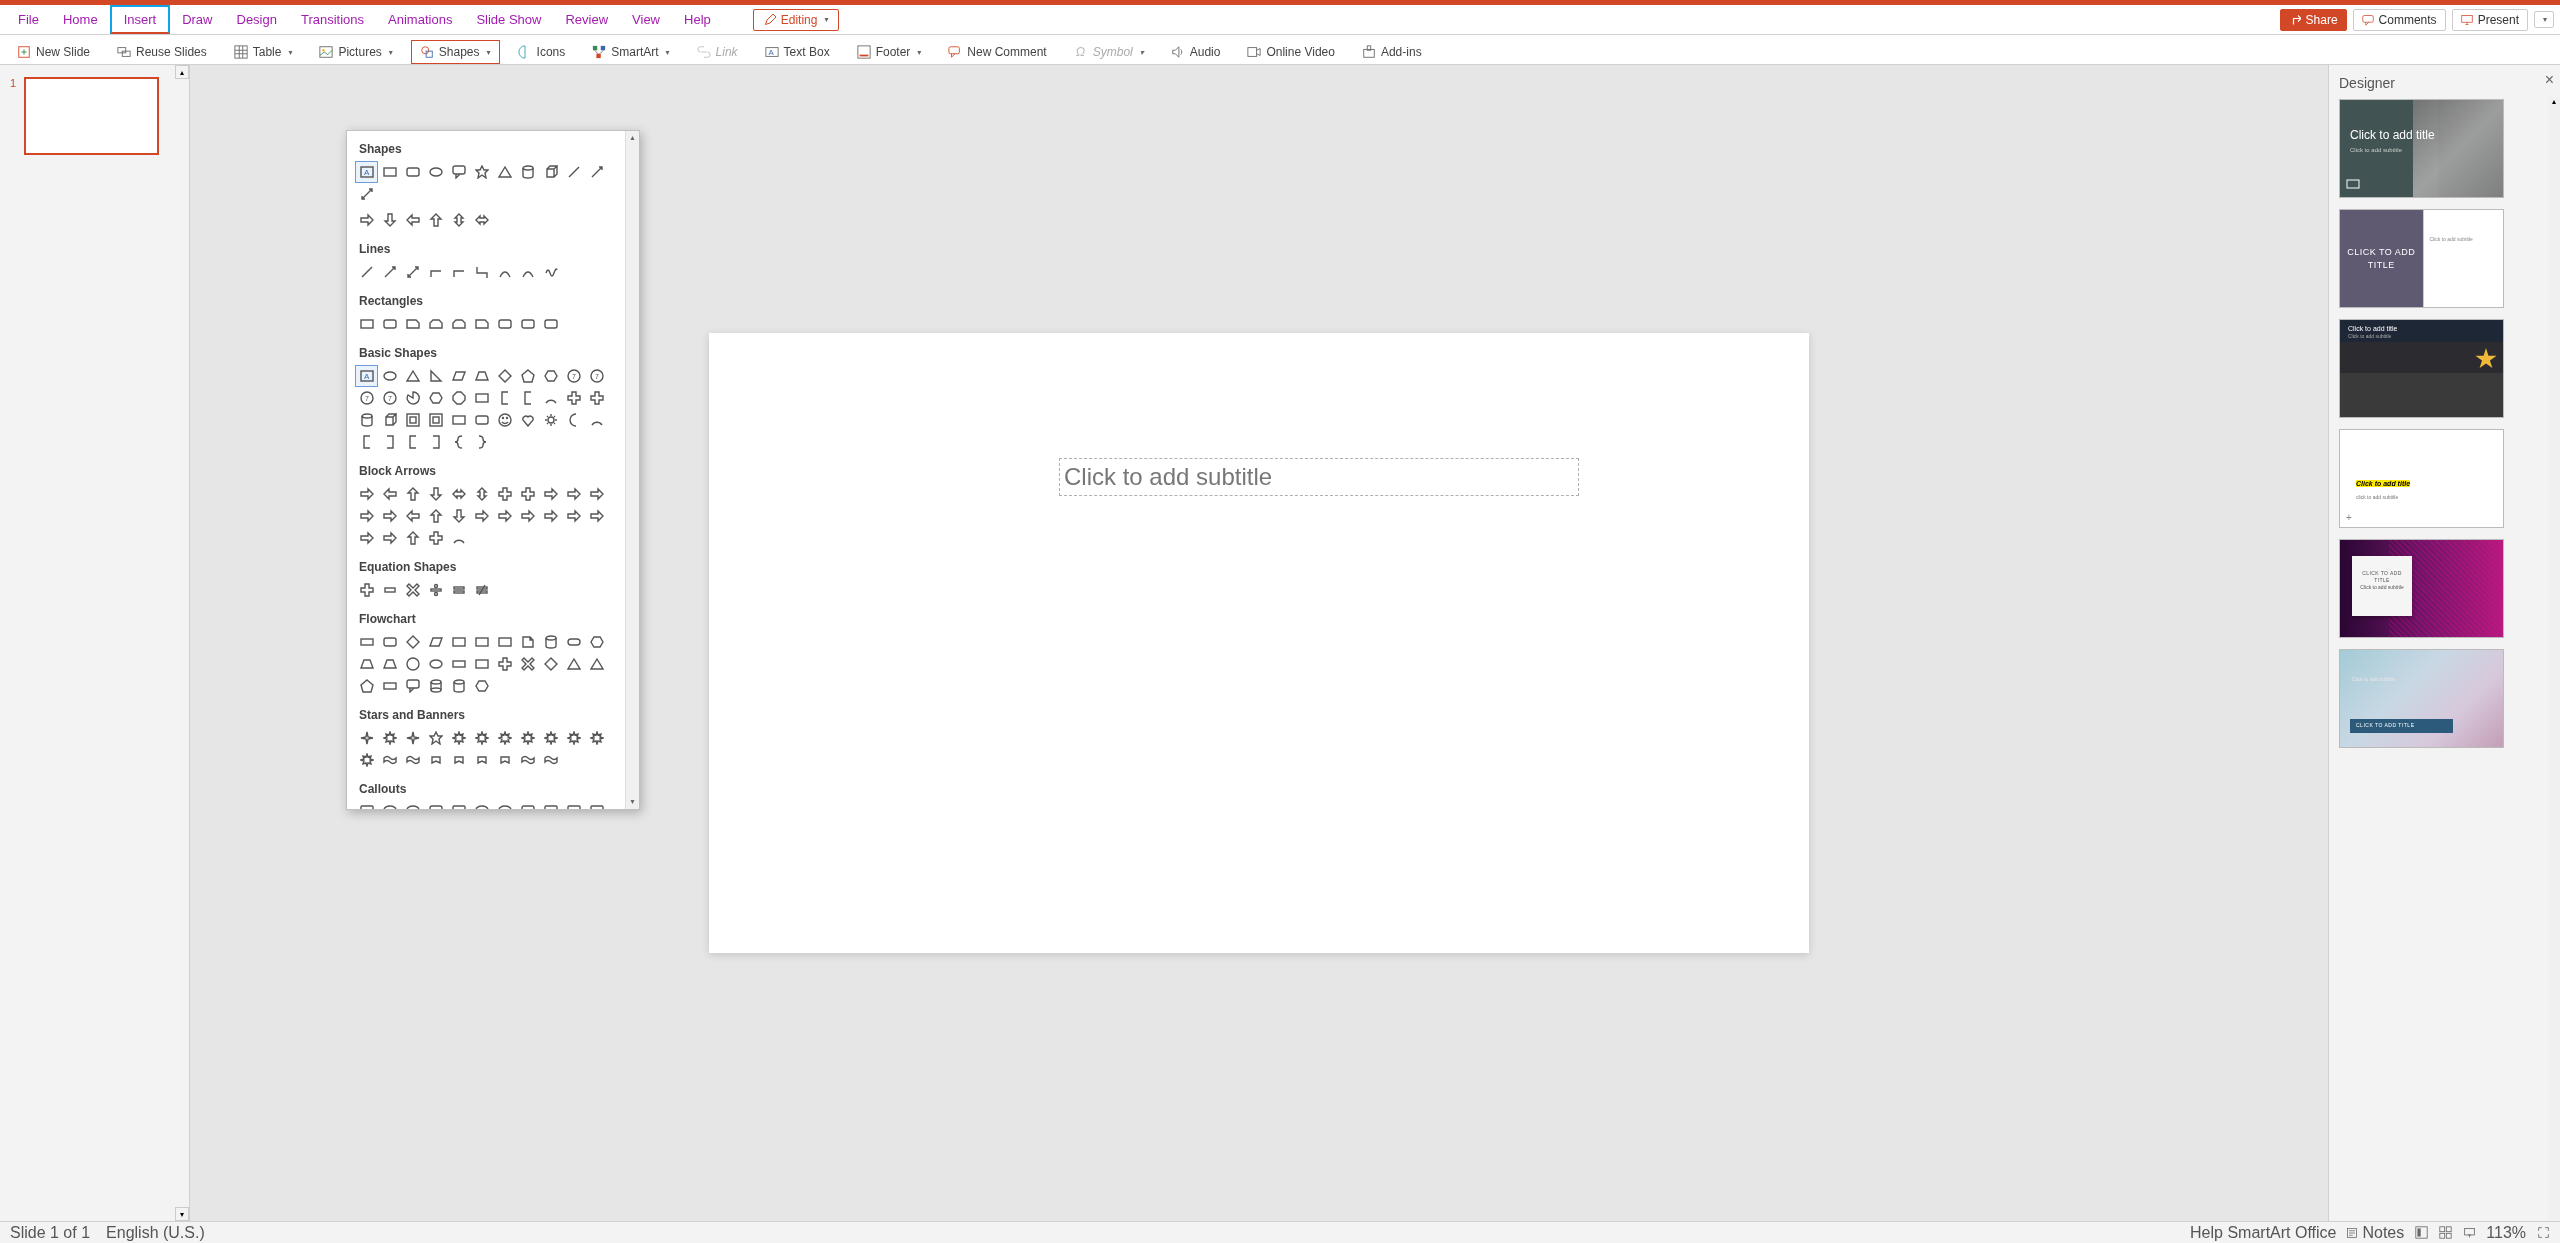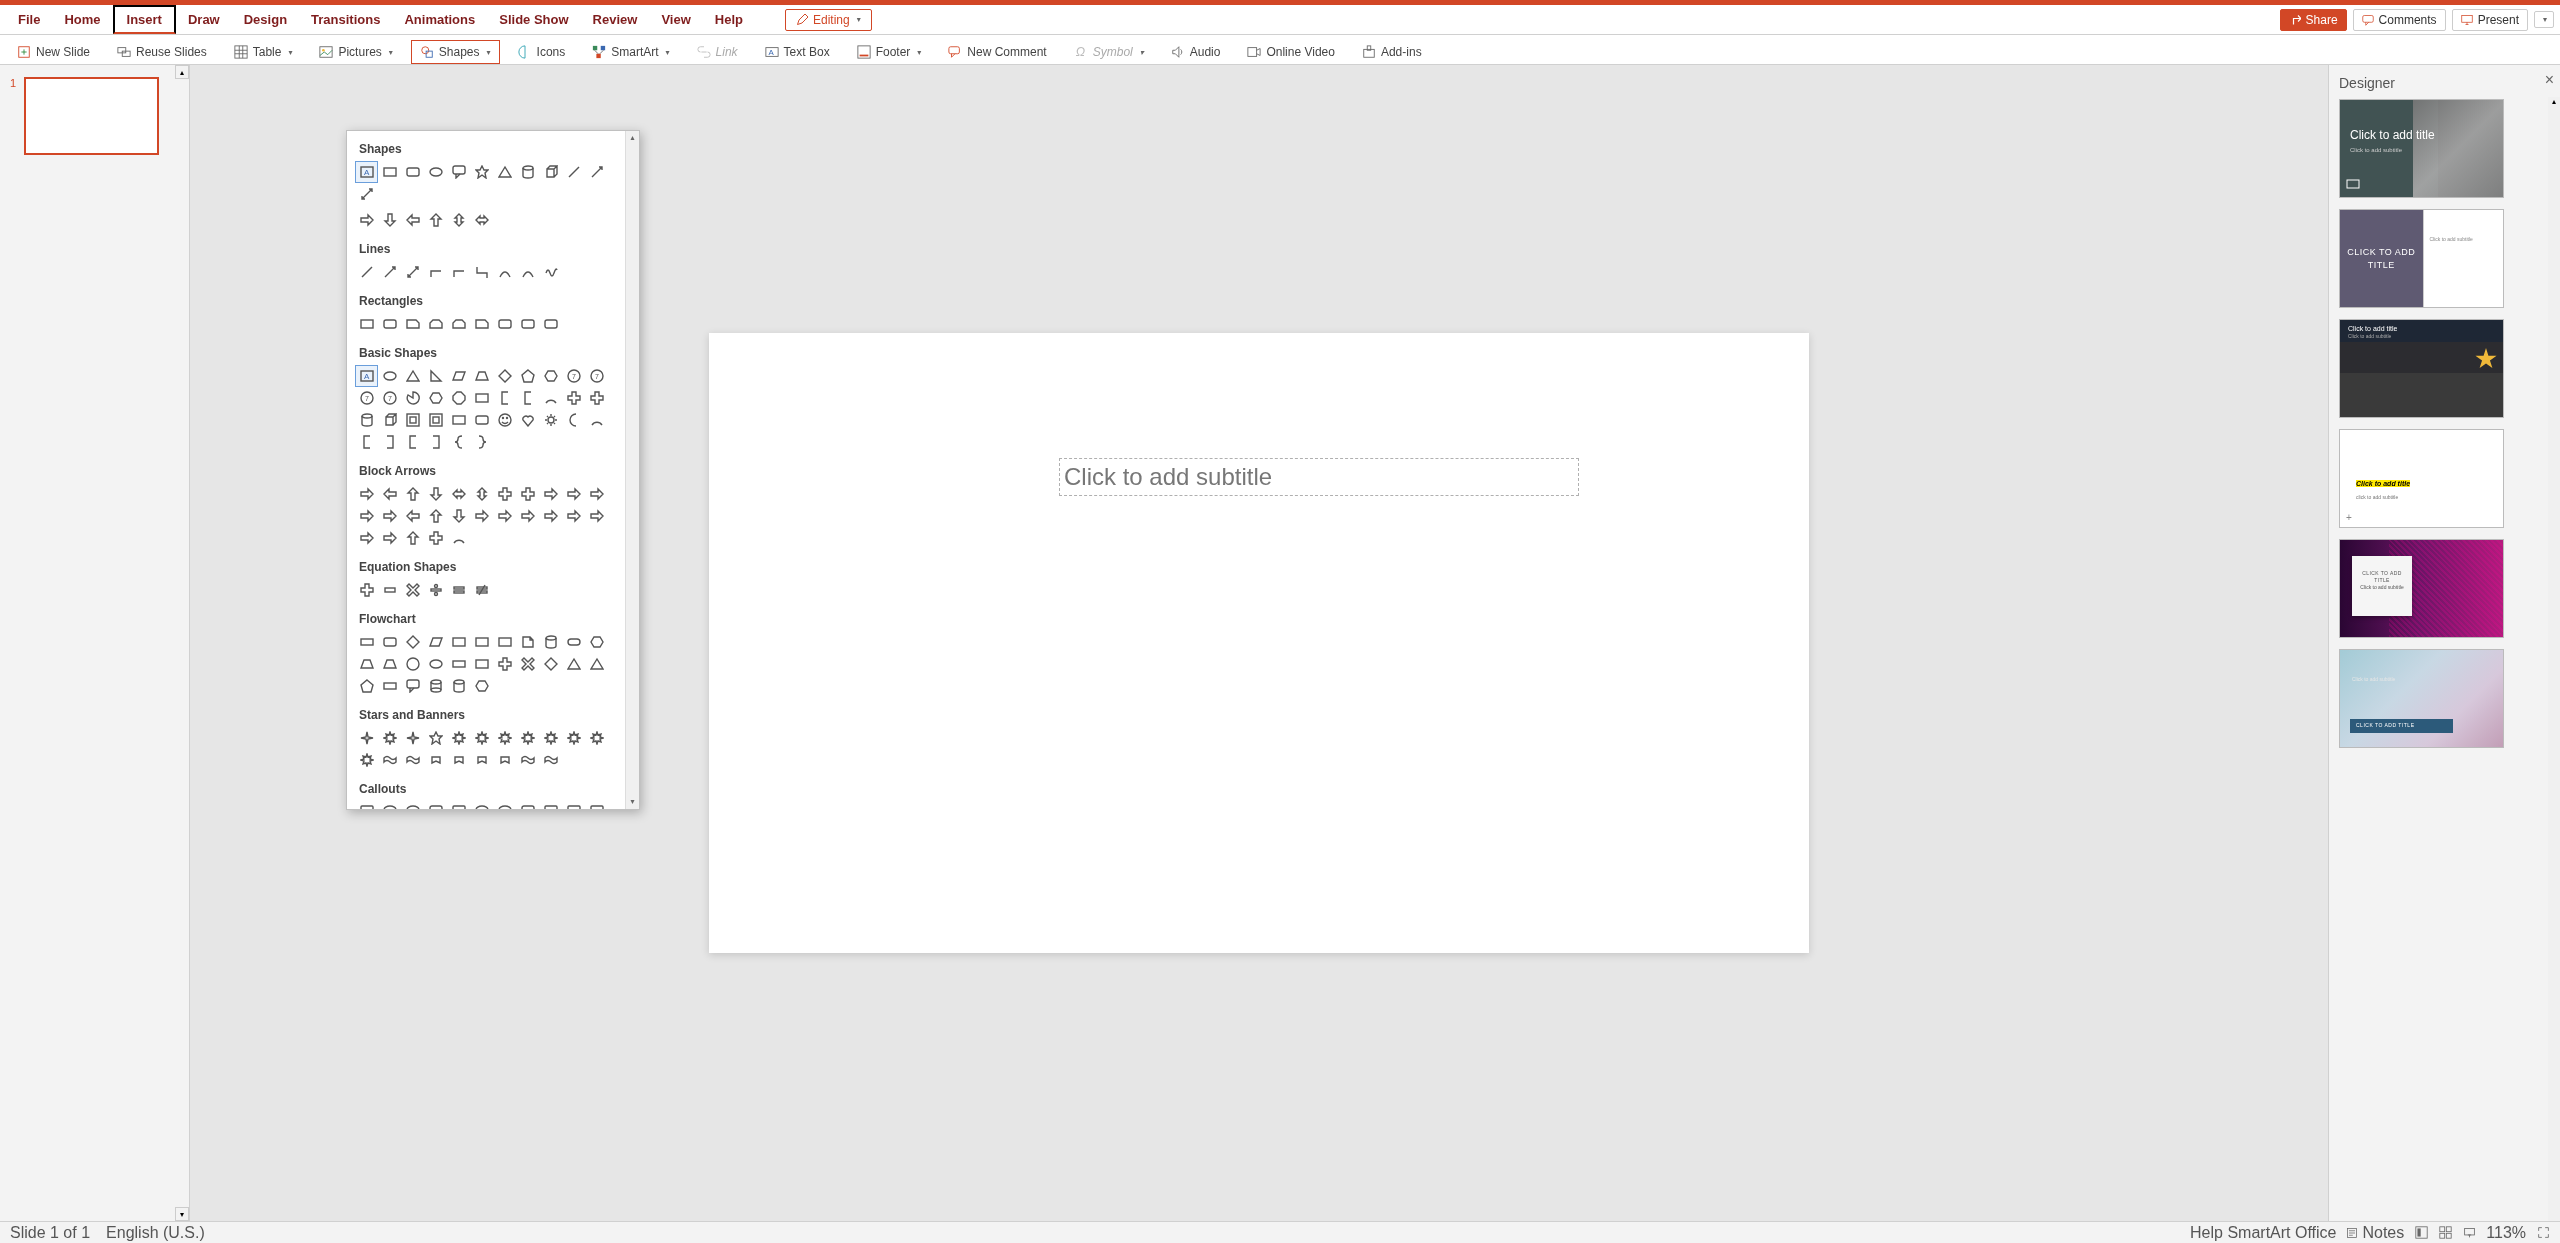--- a/index.html
+++ b/index.html
@@ -4,22 +4,22 @@
 <style>
 * { margin: 0; padding: 0; box-sizing: border-box; font-family: "Segoe UI", Arial, sans-serif; }
 html, body { width: 100%; height: 100%; overflow: hidden; background: #e6e6e6; }
 
 .title-bar { height: 5px; background: #d24726; width: 100%; }
 
 .menu-bar {
   height: 30px; background: #fff; display: flex; align-items: center;
   padding: 0 6px; border-bottom: 1px solid #d0d0d0; font-size: 13px;
 }
-.menu-item { padding: 5px 12px; cursor: pointer; color: #7f1d1d; font-weight: bold; }
-.menu-item.active { border: 2px solid #000000; border-bottom: 2px solid #d24726; }
+.menu-item { padding: 5px 12px; cursor: pointer; color: #a21caf; }
+.menu-item.active { border: 2px solid #0ea5e9; border-bottom: 2px solid #d24726; }
 .menu-right { margin-left: auto; display: flex; gap: 6px; align-items: center; }
 .editing-btn {
   border: 1px solid #d24726; color: #d24726; padding: 3px 10px;
   font-size: 12px; border-radius: 2px; display: flex; align-items: center; gap: 5px; cursor: pointer;
 }
 .top-btn {
   border: 1px solid #ccc; padding: 3px 8px; font-size: 12px; border-radius: 2px;
   display: flex; align-items: center; gap: 5px; cursor: pointer; color: #333;
 }
 .top-btn.share { background: #d24726; color: #fff; border-color: #d24726; }

